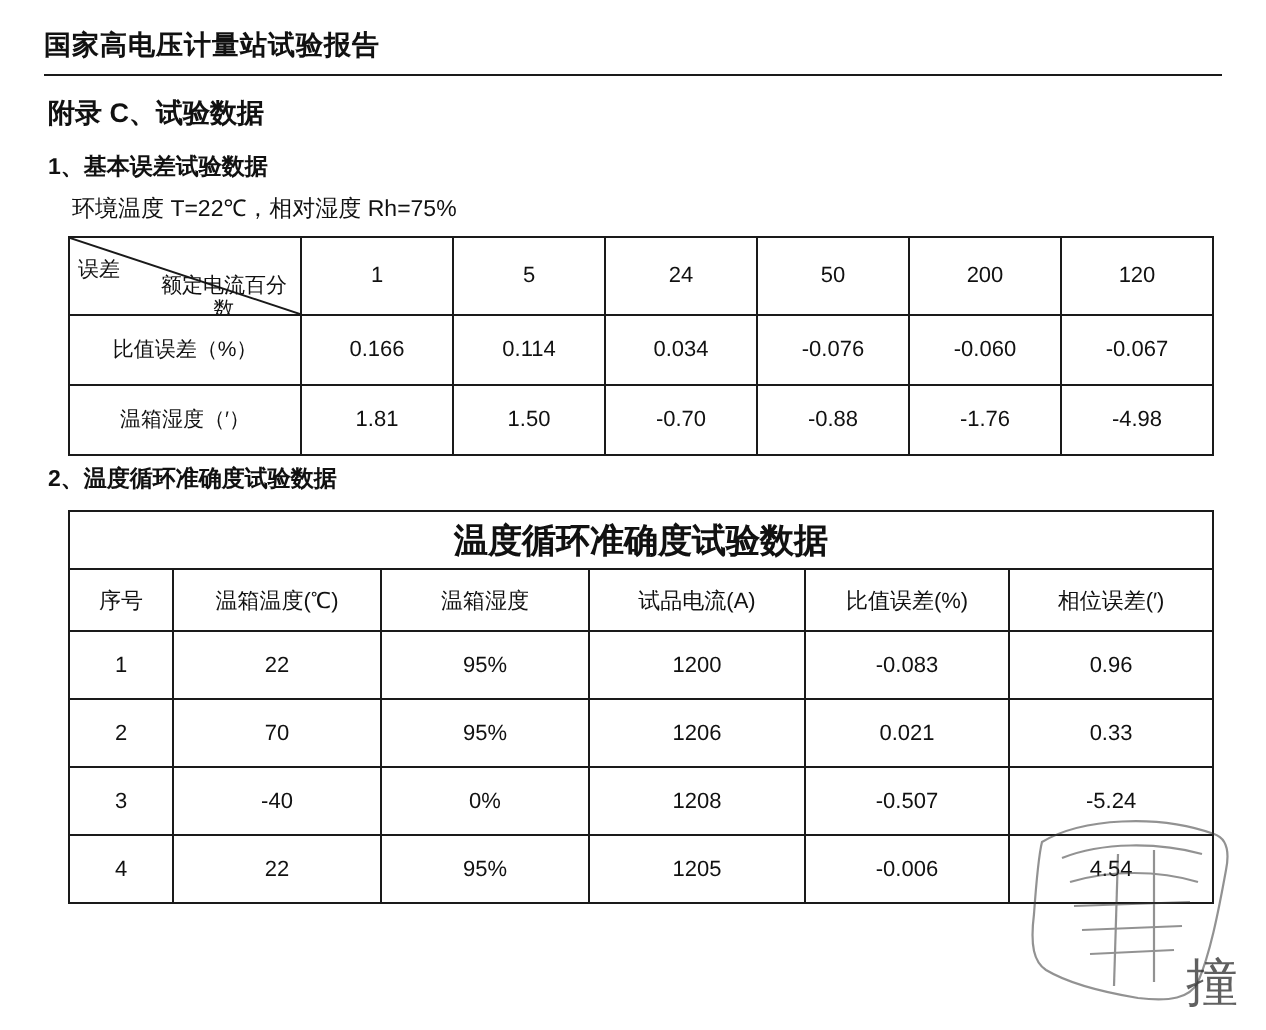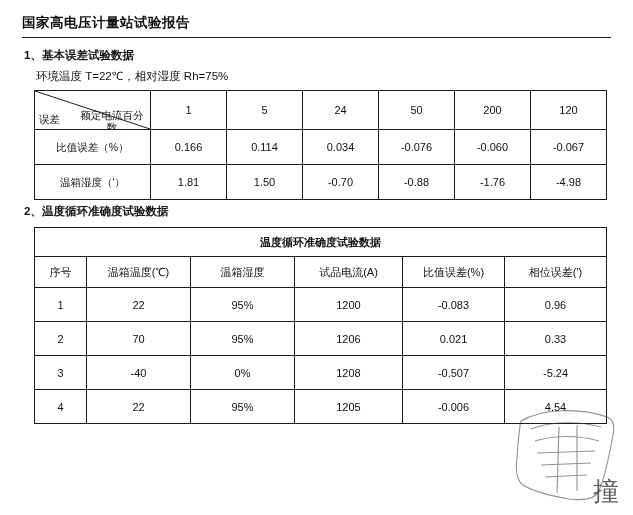--- a/index.html
+++ b/index.html
@@ -91,21 +91,21 @@
     right: 6px;
     top: 18px;
     font-size: 10.5px;
     line-height: 1.15;
     text-align: center;
     width: 64px;
   }
   .corner-bottom {
     position: absolute;
     left: 4px;
-    bottom: 2px;
+    bottom: 15px;
     font-size: 10.5px;
   }
   .t1 .rowhead {
     font-size: 10.5px;
     line-height: 1.15;
     height: 32px;
   }
   
   .t2 {
     margin-left: 12px;
@@ -115,21 +115,21 @@
   }
   .t2 td {
     border: 1px solid #1a1a1a;
     text-align: center;
     vertical-align: middle;
     height: 31px;
   }
   .t2 .caption {
     height: 26px;
     font-weight: bold;
-    font-size: 11px;
+    font-size: 17px;
   }
   .t2 .colhdr {
     height: 28px;
   }
   
   .stamp {
     position: absolute;
     right: 8px;
     bottom: 2px;
     width: 118px;
@@ -149,20 +149,21 @@
 </style>
 </head>
 <body>
 
 <div class="page">
 
   <div class="header">
     <div class="header-left">国家高电压计量站试验报告</div>
   </div>
 
+  <div class="appendix-title">附录 C、试验数据</div>
 
   <div class="sec-title">1、基本误差试验数据</div>
   <div class="sec-note">环境温度 T=22℃，相对湿度 Rh=75%</div>
 
   <table class="t1">
     <colgroup>
       <col style="width:116px">
       <col style="width:76px">
       <col style="width:76px">
       <col style="width:76px">

